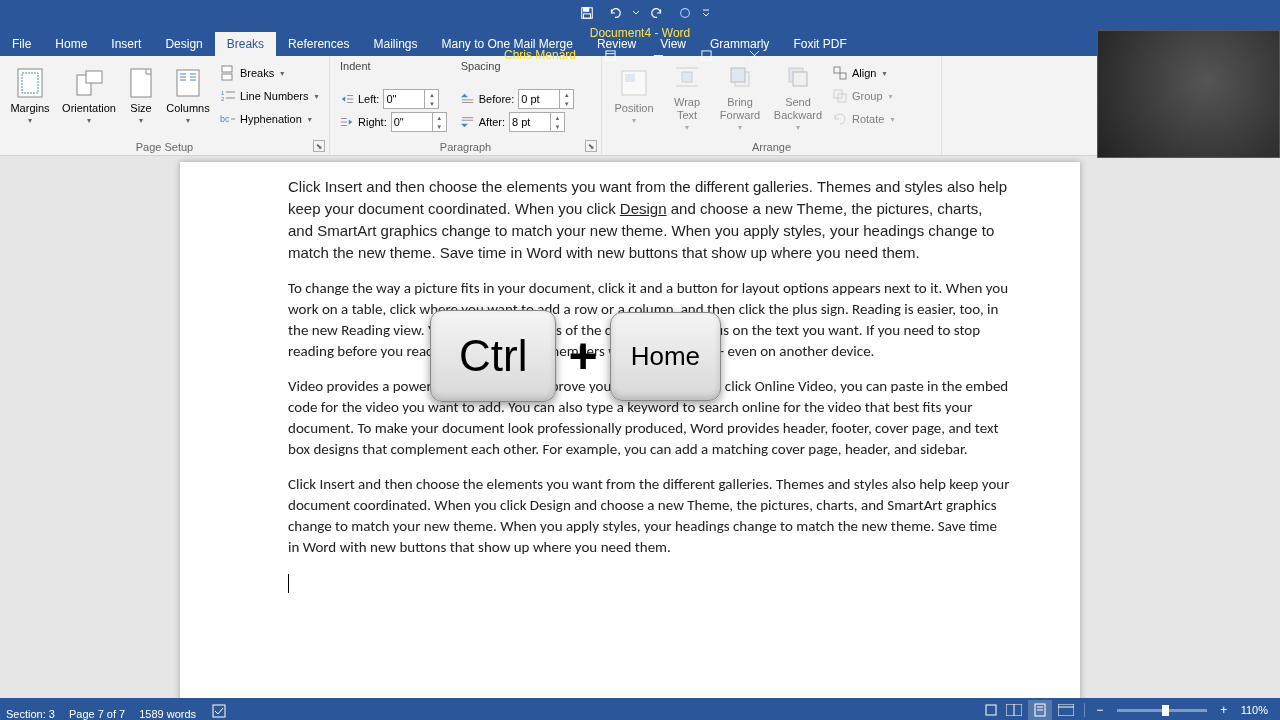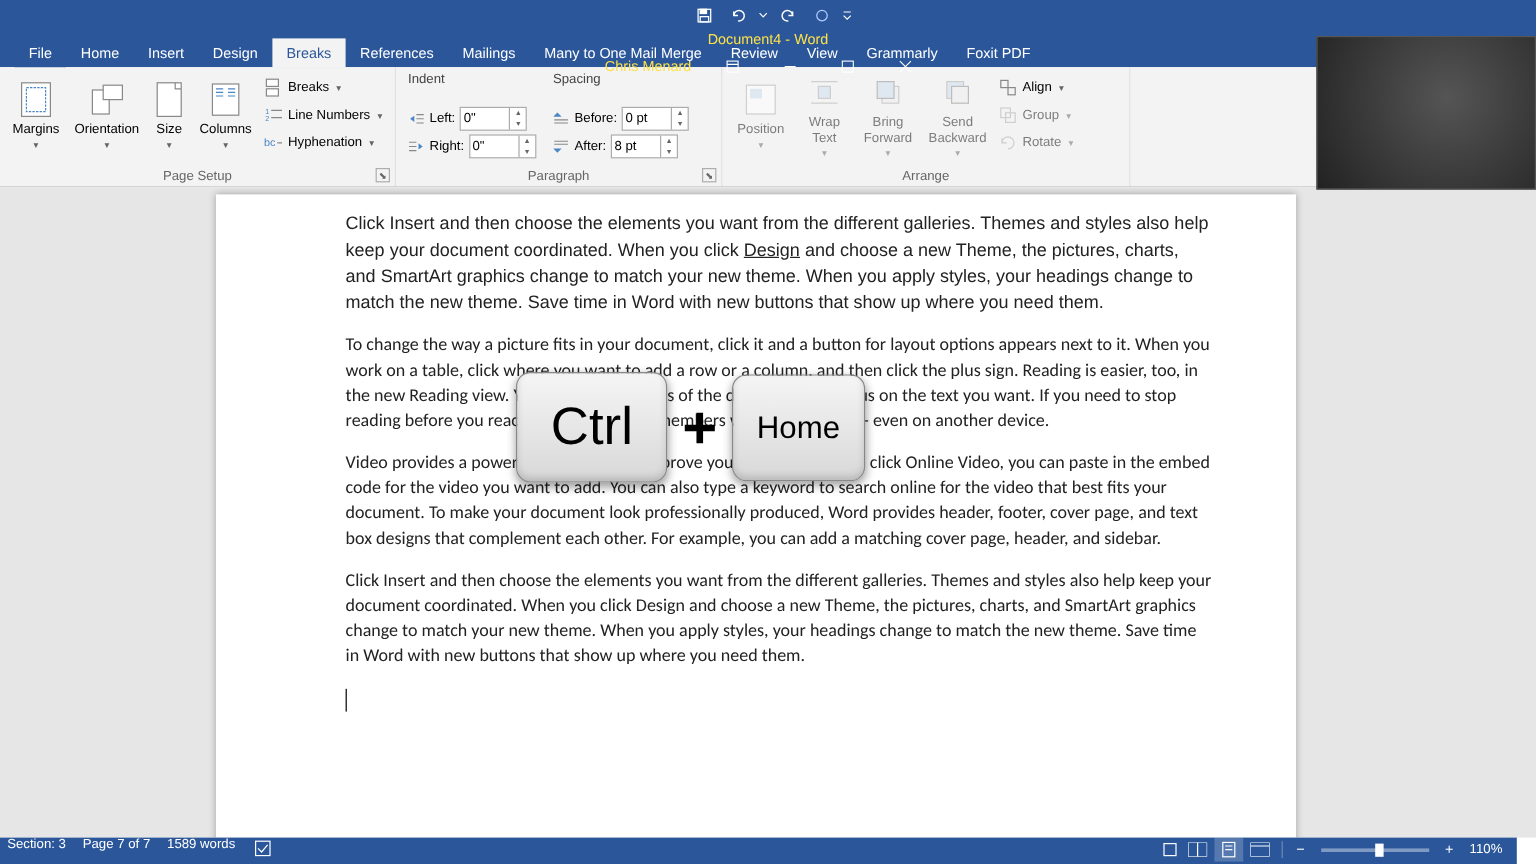--- a/index.html
+++ b/index.html
@@ -11,21 +11,21 @@
 .qat-btn { width: 26px; height: 26px; display: flex; align-items: center; justify-content: center; cursor: pointer; }
 .qat-btn svg { width: 14px; height: 14px; }
 .qat-drop { width: 12px; display:flex; align-items:center; justify-content:center;}
 .title-center { flex: 1; text-align: center; font-size: 12px; }
 .title-right { display: flex; align-items: center; gap: 4px; padding-right: 0; }
 .user-name { font-size: 12px; margin-right: 8px; }
 .win-btn { width: 44px; height: 30px; display: flex; align-items: center; justify-content: center; cursor: pointer; }
 .win-btn svg { width: 11px; height: 11px; }
 
 
-.tabs { height: 26px; background: #2b579a; display: flex; align-items: flex-end; color: #fff; font-size: 12px; padding-left: 12px; }
+.tabs { height: 26px; background: #2b579a; display: flex; align-items: flex-end; color: #fff; font-size: 12px; padding-left: 0; }
 .tab { padding: 5px 12px; cursor: pointer; }
 .tab.file { background: #2b579a; }
 .tab.active { background: #f3f3f3; color: #2b579a; }
 .tell-me { display: flex; align-items: center; gap: 6px; margin-left: auto; padding: 0 8px; color: #fff; font-size: 12px; flex:1; max-width: 190px;}
 .tell-me svg { width: 14px; height: 14px; }
 
 
 .ribbon { height: 100px; background: #f3f3f3; border-bottom: 1px solid #d4d4d4; display: flex; font-size: 11px; }
 .r-group { border-right: 1px solid #e1e1e1; display: flex; flex-direction: column; position: relative; padding: 2px 4px 0 4px; }
 .r-group-body { flex: 1; display: flex; align-items: flex-start; gap: 2px; }
@@ -58,21 +58,21 @@
 .cursor-blink { width:1px; height:19px; background:#000; display:inline-block; vertical-align:bottom;}
 
 
 .key-overlay { position:absolute; top:310px; left:430px; z-index:40; display:flex; align-items:center; gap:12px;}
 .key { background:linear-gradient(#f5f5f5,#d8d8d8); border:1px solid #888; border-radius:12px; box-shadow: inset 0 -3px 6px rgba(0,0,0,0.15), 0 3px 8px rgba(0,0,0,0.4); padding:20px 28px; font-family:Arial,sans-serif;}
 .key.ctrl { font-size:44px; font-weight:400;}
 .key.home { font-size:26px; padding:28px 20px;}
 .plus { font-size:50px; font-weight:900; color:#000;}
 
 
-.statusbar { position:absolute; bottom:0; left:0; right:16px; height:22px; background:#2b579a; color:#fff; font-size:11px; display:flex; align-items:flex-start; padding:0 6px; gap:14px;}
+.statusbar { position:absolute; bottom:0; left:0; right:0; height:22px; background:#2b579a; color:#fff; font-size:11px; display:flex; align-items:flex-end; padding:0 6px; gap:14px;}
 .statusbar .right { margin-left:auto; display:flex; align-items:center; gap:2px;}
 .view-btn { width:24px; height:20px; display:flex; align-items:center; justify-content:center; cursor:pointer; }
 .view-btn.active { background:rgba(255,255,255,0.2);}
 .zoom-slider { width:90px; height:3px; background:rgba(255,255,255,0.4); position:relative; margin:0 6px;}
 .zoom-thumb { position:absolute; top:-4px; left:50%; width:7px; height:11px; background:#fff; }
 .zoom-btn { width:18px; height:18px; display:flex; align-items:center; justify-content:center; cursor:pointer; font-size:12px;}
 .zoom-pct { padding:0 6px;}
 .status-icon { width:18px; height:18px; display:flex; align-items:center; justify-content:center;}
 </style>
 </head>

